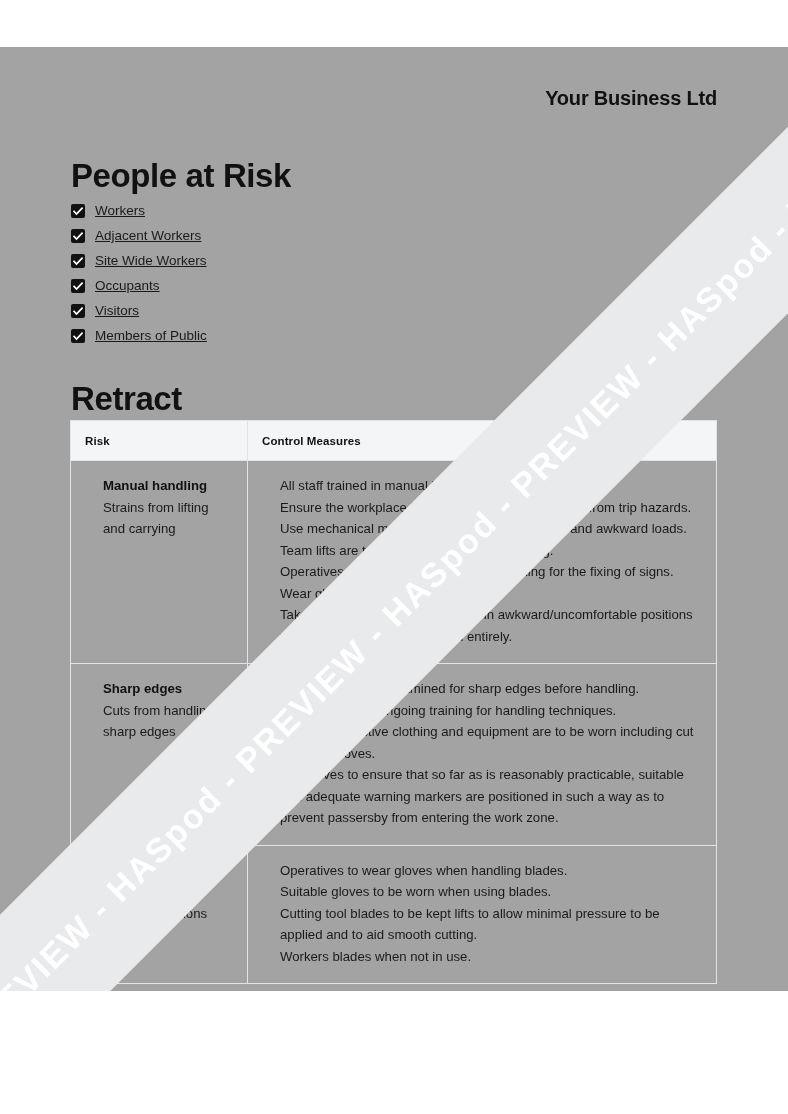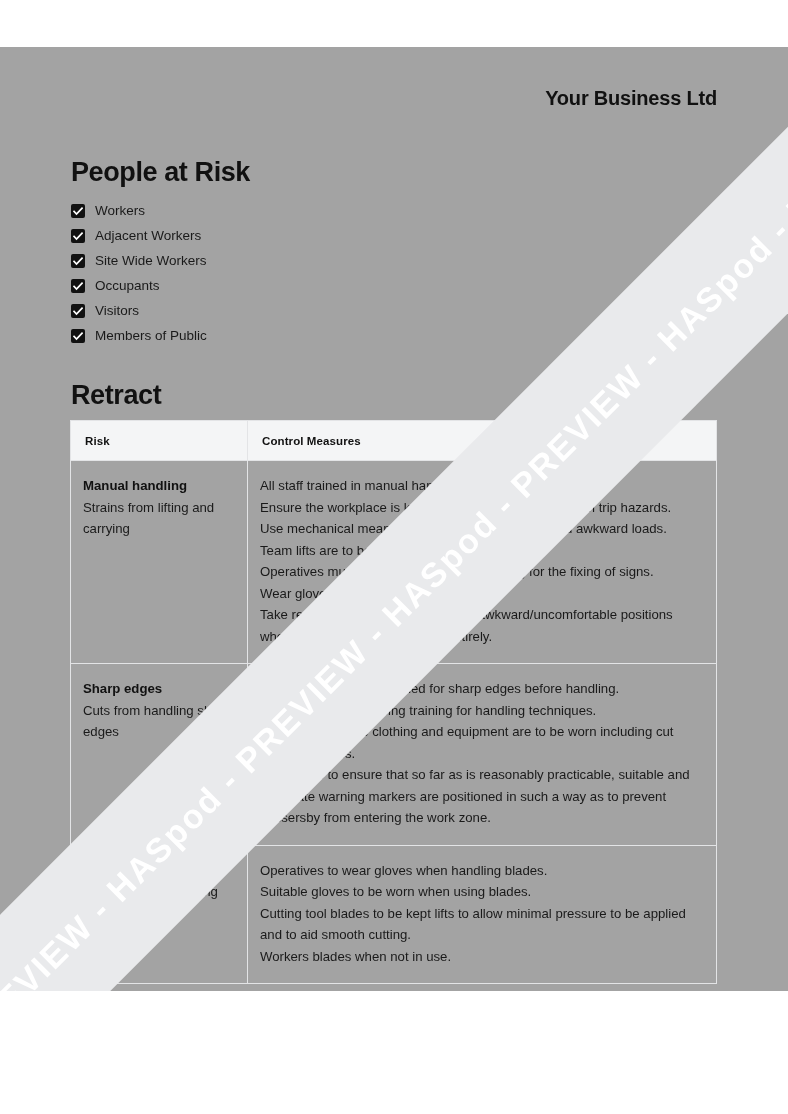--- a/index.html
+++ b/index.html
@@ -63,21 +63,21 @@
     font-size: 20px;
     font-weight: 700;
     color: #111111;
     letter-spacing: -0.2px;
   }
 
   
   .section-heading {
     position: absolute;
     left: 71px;
-    font-size: 27px;
+    font-size: 33px;
     font-weight: 700;
     color: #111111;
     letter-spacing: -0.4px;
     z-index: 10;
   }
   #people-heading { top: 110px; }
   #controls-heading { top: 333px; }
 
   
   .checkbox-list {
@@ -101,20 +101,21 @@
     margin-right: 10px;
   }
   .checkbox-box svg {
     position: absolute;
     left: 2px;
     top: 3px;
   }
   .checkbox-label {
     font-size: 13.5px;
     color: #1a1a1a;
+    text-decoration: underline;
   }
 
   
   .controls-table {
     position: absolute;
     left: 70px;
     top: 373px;
     width: 647px;
     border-collapse: collapse;
     z-index: 1;
@@ -131,21 +132,21 @@
     background: #f4f5f6;
     font-size: 11.5px;
     font-weight: 700;
     color: #111111;
     padding: 14px 14px 13px 14px;
     letter-spacing: 0.1px;
   }
   .col-risk { width: 148px; }
   .col-measures { width: auto; }
   .controls-table tbody td {
-    padding: 14px 14px 16px 12px;
+    padding: 14px 14px 16px 32px;
     font-size: 13.2px;
     line-height: 1.63;
     color: #1a1a1a;
   }
   .risk-title {
     font-weight: 700;
     color: #111111;
     display: block;
   }
   .risk-desc {

